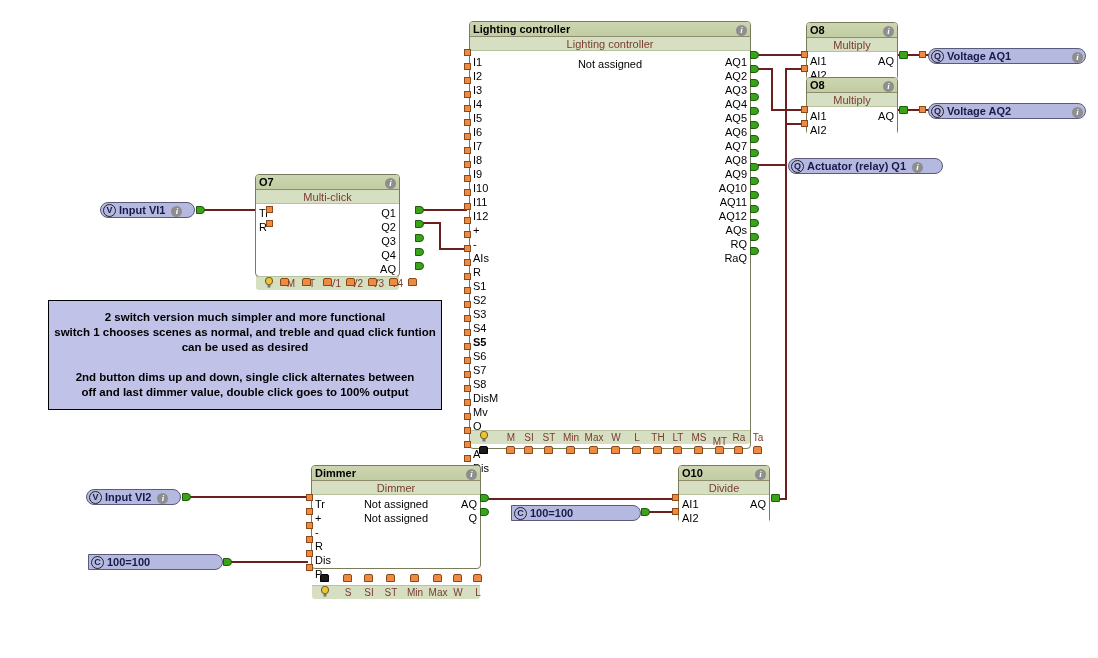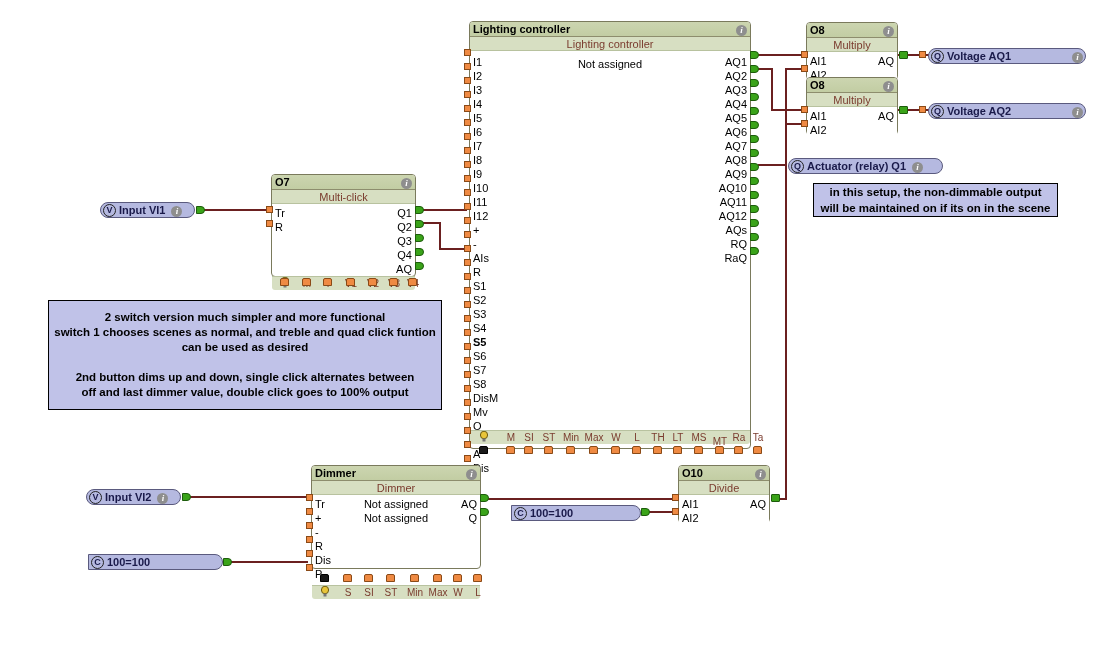--- a/index.html
+++ b/index.html
@@ -352,21 +352,21 @@
     <div class="footpin" style="left:611px; top:446px;"></div>
     <div class="footpin" style="left:632px; top:446px;"></div>
     <div class="footpin" style="left:653px; top:446px;"></div>
     <div class="footpin" style="left:673px; top:446px;"></div>
     <div class="footpin" style="left:694px; top:446px;"></div>
     <div class="footpin" style="left:715px; top:446px;"></div>
     <div class="footpin" style="left:734px; top:446px;"></div>
     <div class="footpin" style="left:753px; top:446px;"></div>
   </div>
 
-  <div class="fb" style="left:271px; top:174px; width:145px; height:103px;">
+  <div class="fb" style="left:255px; top:174px; width:145px; height:103px;">
     <div class="fb-title">
       <span>O7</span>
       <span class="info"><span class="info-ico">i</span></span>
     </div>
     <div class="fb-subtitle">Multi-click</div>
     <div class="fb-body" style="height:58px;">
       <div class="pin-label in" style="top:4px;">Tr</div>
       <div class="pin-label in" style="top:18px;">R</div>
       <div class="pin-label out" style="top:4px;">Q1</div>
       <div class="pin-label out" style="top:18px;">Q2</div>
@@ -559,17 +559,15 @@
     <span class="info"><span class="info-ico">i</span></span>
   </div>
 
   <div class="note purple" style="left:48px; top:300px; width:394px; height:110px;">2 switch version much simpler and more functional
 switch 1 chooses scenes as normal, and treble and quad click funtion
 can be used as desired
 
 2nd button dims up and down, single click alternates between
 off and last dimmer value, double click goes to 100% output</div>
 
-  <div class="note purple" style="left:813px; top:183px; width:245px; height:34px; line-height:16px;">in this setup, the non-dimmable output
-will be maintained on if its on in the scene</div>
 
 
 </div>
 
 </body></html>

